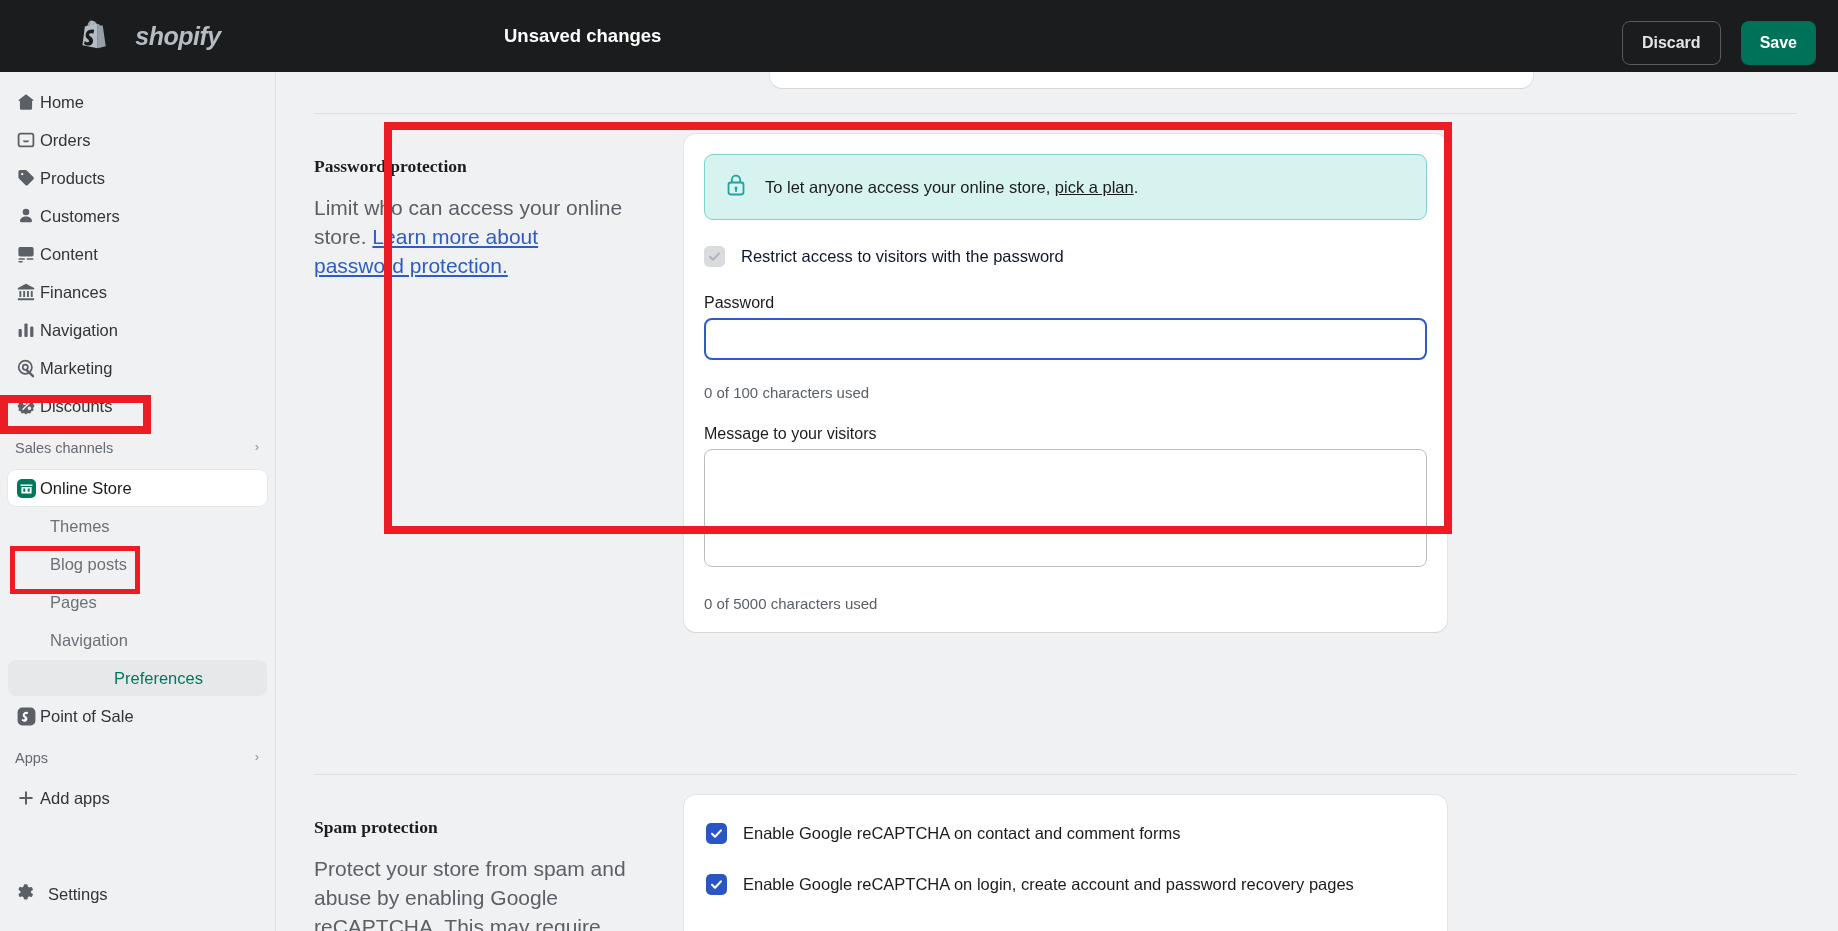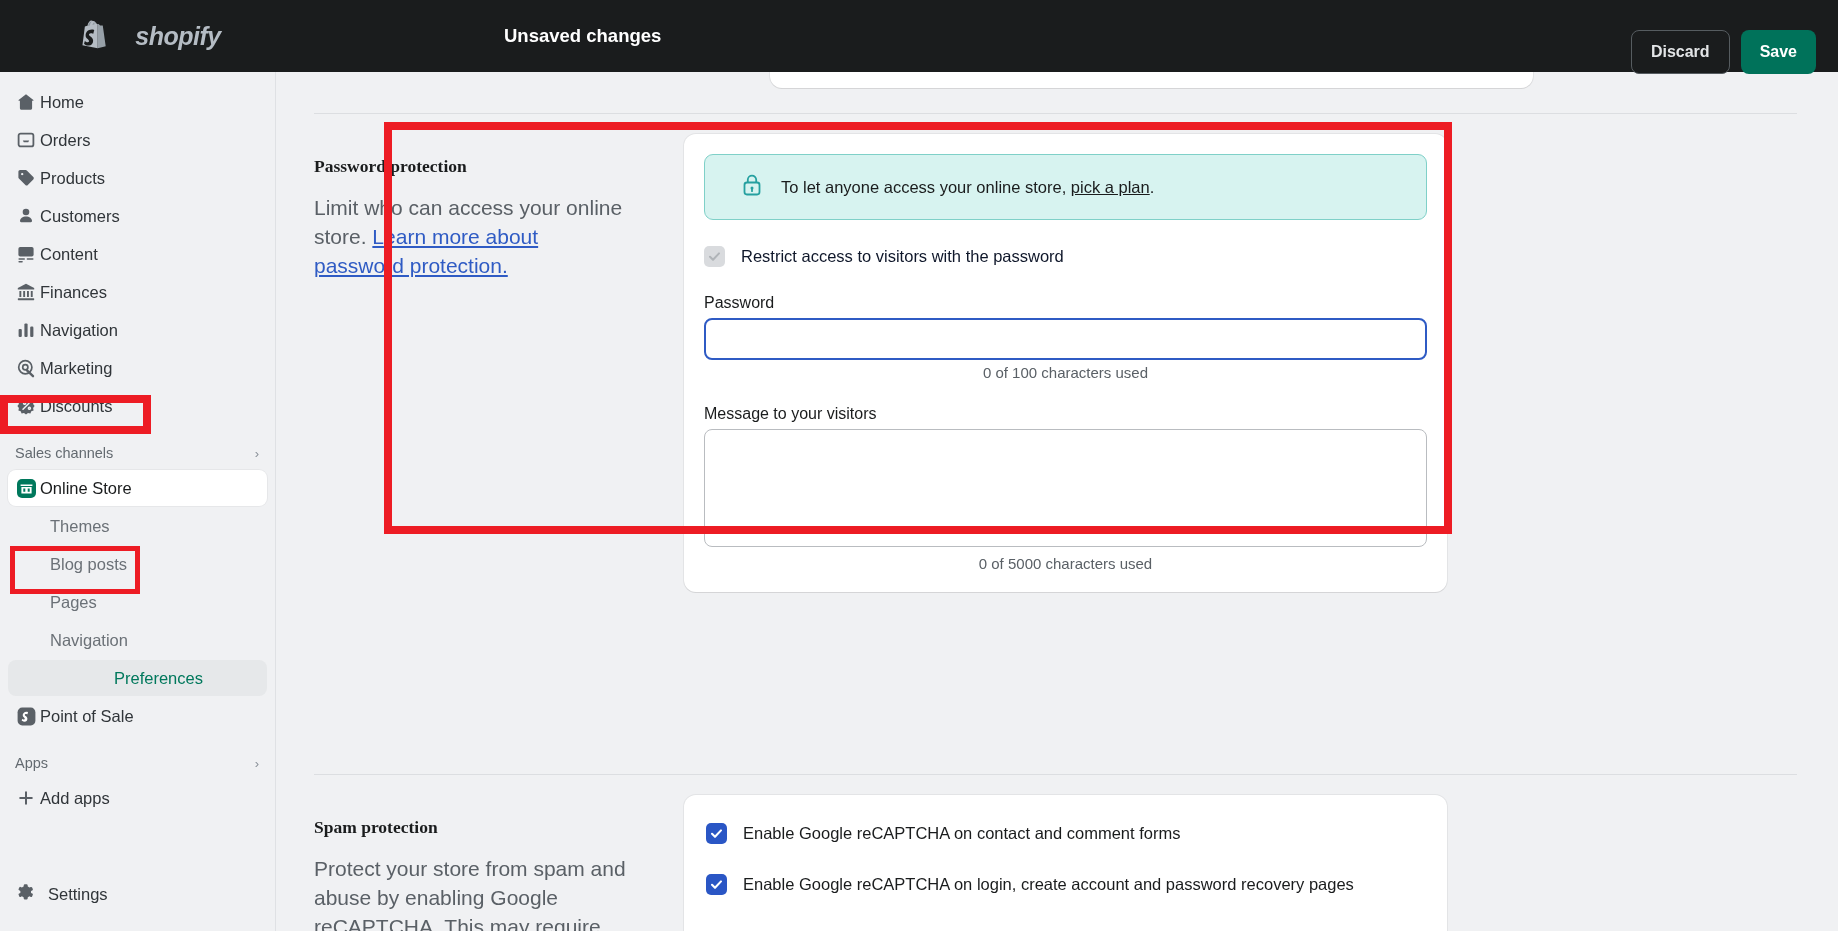--- a/index.html
+++ b/index.html
@@ -18,21 +18,21 @@
     z-index: 40;
   }
   .logo-wrap { display: flex; align-items: center; gap: 26px; padding-left: 24px; width: 276px; justify-content: center; }
   .logo-mark { width: 30px; height: 32px; display:block; }
   .logo-text { font-size: 25px; font-style: italic; font-weight: 700; color: #b5bcc4; letter-spacing: -0.5px; }
   .topbar-title {
     position: absolute; left: 504px; top: 0; height: 72px;
     display: flex; align-items: center;
     color: #ffffff; font-size: 18.5px; font-weight: 600;
   }
-  .topbar-actions { position: absolute; right: 22px; top: 30px; display: flex; gap: 11px; }
+  .topbar-actions { position: absolute; right: 22px; top: 21px; display: flex; gap: 20px; }
   .btn {
     font-size: 16px; font-weight: 600; border-radius: 8px;
     padding: 0 19px; height: 44px; display: flex; align-items: center; justify-content: center;
     cursor: pointer; border: none;
   }
   .btn-discard { background: #1a1c1d; color: #e3e5e7; border: 1px solid #565c60; }
   .btn-save { background: #00725a; color: #ffffff; }
 
   
   .sidebar {
@@ -44,21 +44,21 @@
     display: flex; align-items: center; gap: 3px;
     height: 36px; margin: 0 8px 2px 8px; padding-left: 7px;
     border-radius: 8px; cursor: pointer;
   }
   .nav-item .ico { width: 22px; height: 22px; display:flex; align-items:center; justify-content:center; flex: 0 0 22px; }
   .nav-item .lbl { font-size: 16.5px; color: #303539; font-weight: 400; }
   .nav-item.active { background: #ffffff; box-shadow: 0 0 0 1px rgba(0,0,0,0.04); }
   .nav-item.active .lbl { color: #1a1c1d; }
 
   .nav-section {
-    display: flex; align-items: center; justify-content: space-between;
+    display: flex; justify-content: space-between;
     margin: 16px 8px 4px 8px; padding: 0 8px 0 7px; height: 26px; cursor: pointer;
   }
   .nav-section .sec-lbl { font-size: 14.5px; color: #636a70; }
   .chev { color: #8a9199; font-size: 13px; line-height: 1; }
 
   .sub-item {
     display: flex; align-items: center; height: 36px;
     margin: 0 8px 2px 8px; padding-left: 42px; border-radius: 8px; cursor: pointer;
   }
   .sub-item .lbl { font-size: 16.5px; color: #6b7177; }
@@ -89,21 +89,21 @@
     background: #ffffff; border-radius: 12px;
     box-shadow: 0 1px 0 rgba(26,28,29,0.07), 0 0 0 1px rgba(26,28,29,0.06);
     padding: 20px;
   }
   .divider { position:absolute; left: 38px; width: 1483px; height: 1px; background: #dcdee1; }
 
   
   .banner {
     background: #d7f3f0; border: 1px solid #7fd0c8; border-radius: 9px;
     display: flex; align-items: center; gap: 18px;
-    padding: 18px 36px; margin-bottom: 26px;
+    padding: 18px 20px; margin-bottom: 26px;
   }
   .banner-text { font-size: 16.5px; color: #1a1c1d; }
   .banner-text a { color: #1a1c1d; text-decoration: underline; }
 
   
   .cb-row { display: flex; align-items: center; gap: 16px; }
   .cbox {
     width: 21px; height: 21px; border-radius: 5px; flex: 0 0 21px;
     display: flex; align-items: center; justify-content: center;
   }
@@ -117,21 +117,21 @@
   .input-pw {
     width: 100%; height: 42px; border-radius: 8px;
     border: 2px solid #2f5bc4; background: #ffffff; outline: none;
     font-size: 16px; padding: 0 11px; font-family: "Liberation Sans", sans-serif;
   }
   .textarea-msg {
     width: 100%; height: 118px; border-radius: 8px;
     border: 1px solid #b9bcc0; background: #ffffff; outline: none; resize: none;
     font-size: 16px; padding: 9px 11px; font-family: "Liberation Sans", sans-serif;
   }
-  .helper { font-size: 15px; color: #5a6066; margin-top: 4px; text-align: center; }
+  .helper { font-size: 15px; color: #5a6066; margin-top: 24px; }
 
   
   .anno { position: absolute; border: 8px solid #ed1c24; pointer-events: none; z-index: 30; }
   .anno-thin { position: absolute; border: 5px solid #ed1c24; pointer-events: none; z-index: 30; }
 </style>
 </head>
 <body>
 
 <div class="app">
 

